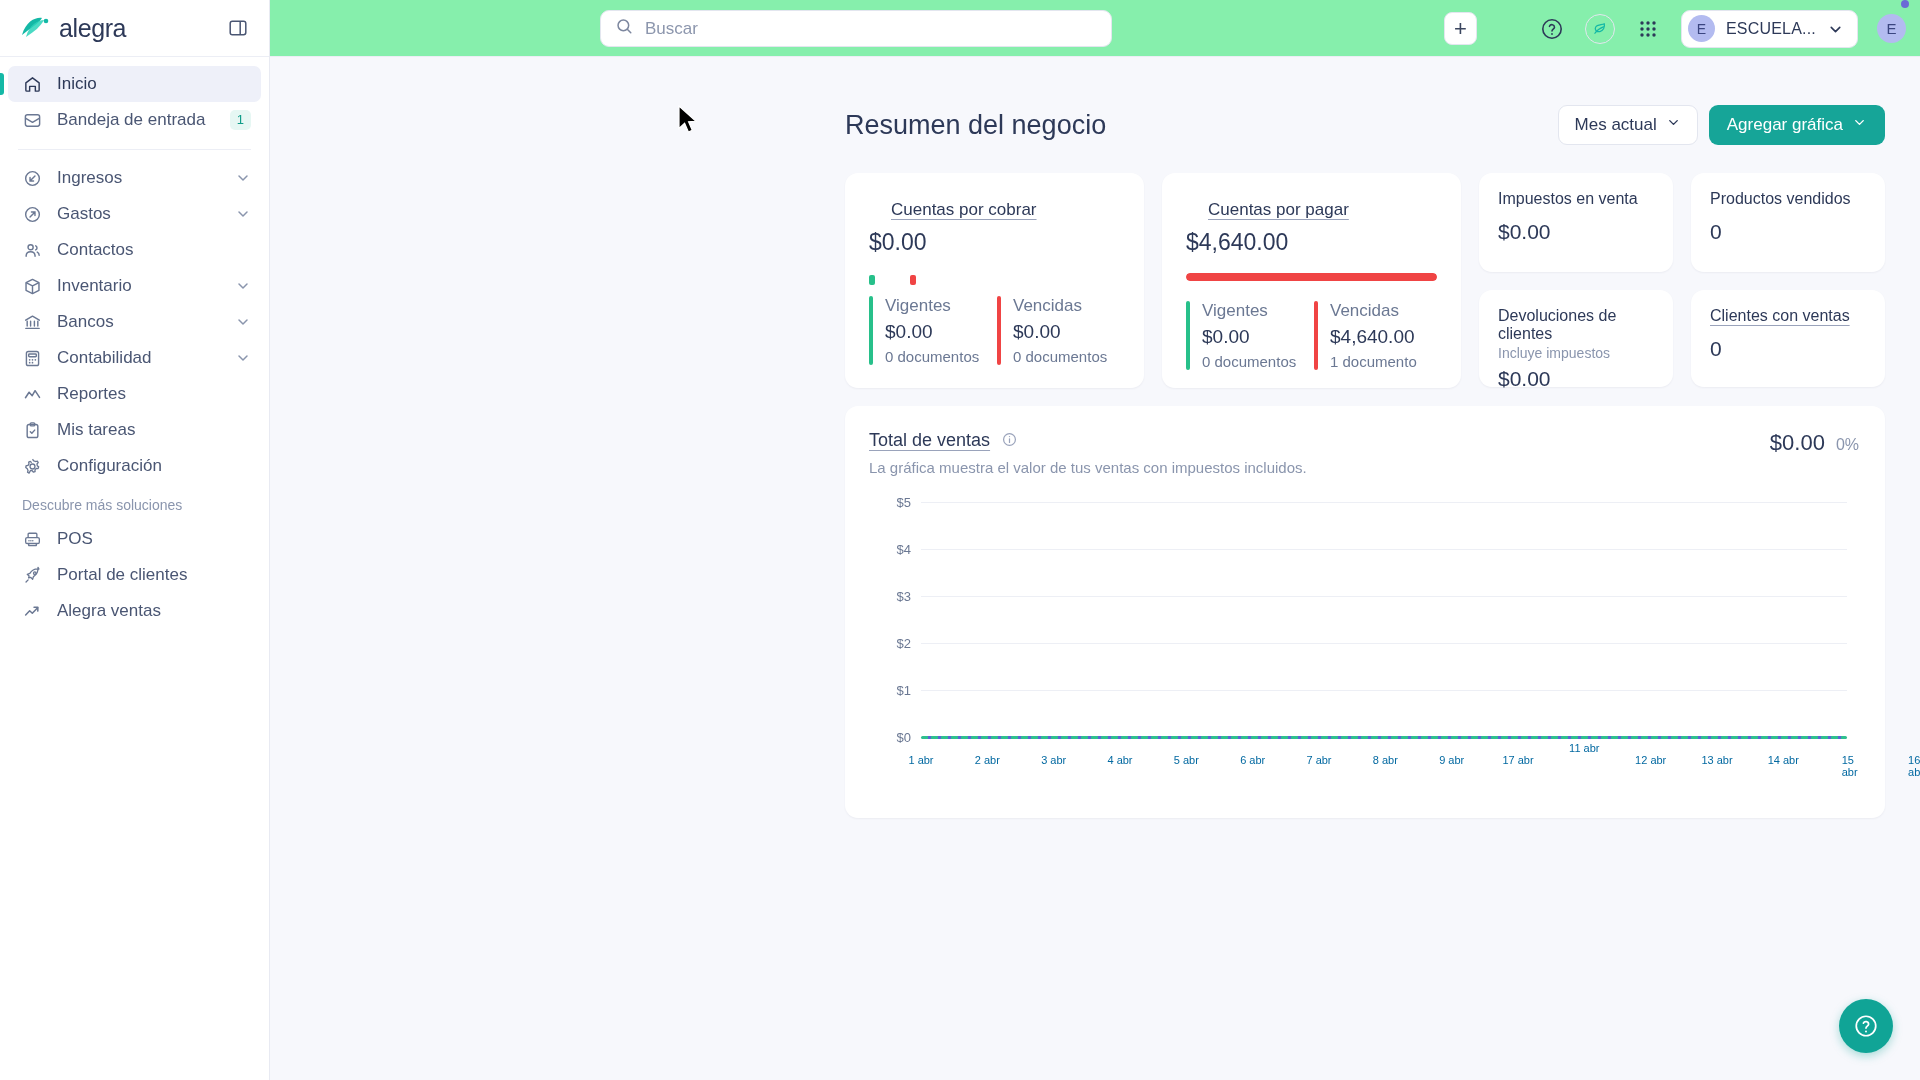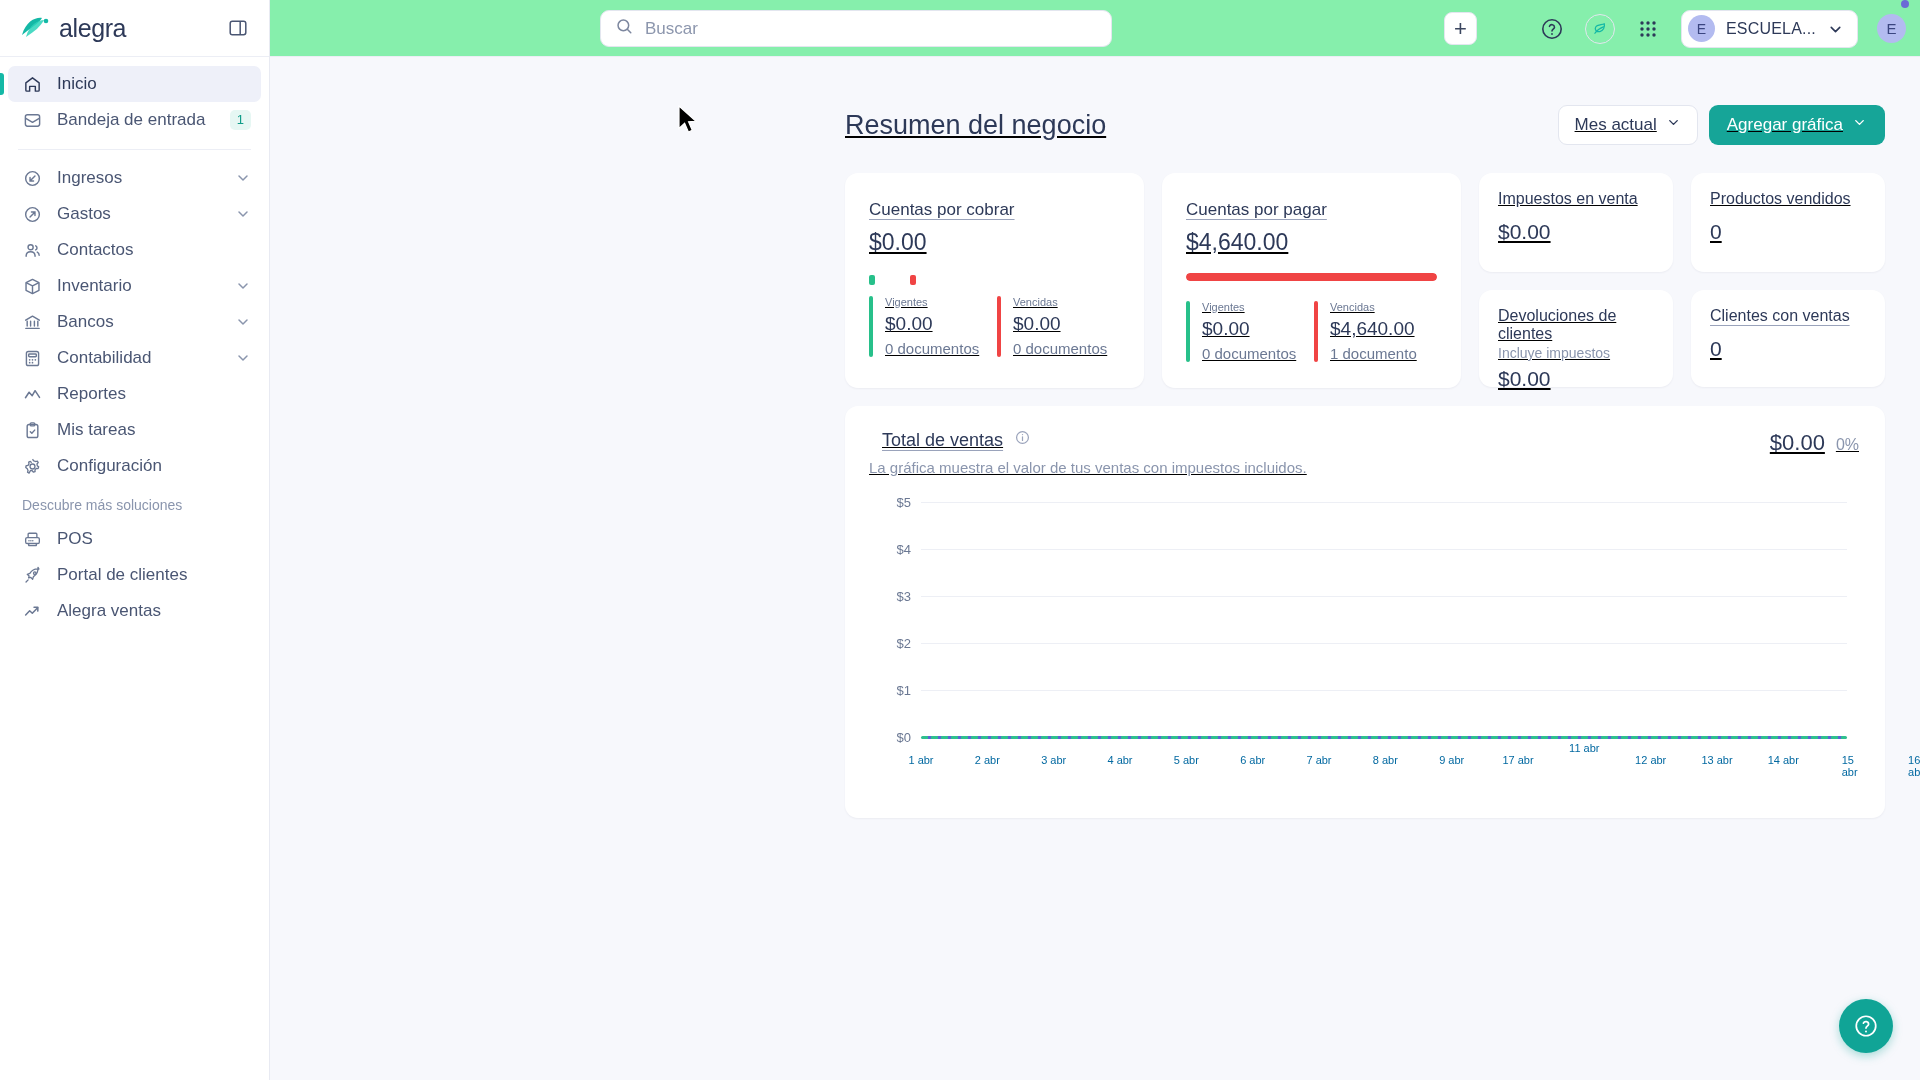--- a/index.html
+++ b/index.html
@@ -106,71 +106,71 @@
     width: 29px; height: 29px; border-radius: 50%; background: #b3bbf0;
     color: #3a4580; font-size: 15px; display:flex; align-items:center; justify-content:center;
     position: relative; cursor: pointer;
   }
   .notif-dot {
     position: absolute; top: -14px; right: -3px; width: 8px; height: 8px;
     border-radius: 50%; background: #6b6bd6;
   }
 
   .content { flex: 1 1 auto; overflow: hidden; padding: 48px 0 0 0; }
-  .content-inner { width: 1040px; margin-left: 575px; text-decoration: underline; }
+  .content-inner { width: 1040px; margin-left: 575px; }
 
   .page-head { display:flex; align-items:center; justify-content: space-between; margin-bottom: 28px; }
   .page-title { font-size: 27px; color: #2d3958; font-weight: 400; }
   .head-actions { display:flex; align-items:center; gap: 11px; }
   .btn-outline {
     height: 40px; padding: 0 16px; border: 1px solid #e3e6ef; border-radius: 9px;
     background:#fff; color:#2d3958; font-size: 17px; display:flex; align-items:center; gap:9px; cursor:pointer;
   }
   .btn-primary {
     height: 40px; padding: 0 18px; border-radius: 9px; border: none;
     background:#16a598; color:#fff; font-size: 17px; display:flex; align-items:center; gap:9px; cursor:pointer;
   }
 
   .cards-row { display: flex; gap: 18px; align-items: flex-start; }
   .card {
     background:#fff; border-radius: 13px; box-shadow: 0 1px 2px rgba(45,57,88,.06);
   }
   .card-big { width: 301px; height: 215px; padding: 27px 24px 0 24px; }
   .card-title {
     font-size: 17px; color: #2d3958; text-decoration: underline;
-    text-underline-offset: 4px; text-decoration-color:#9aa3bb; cursor:pointer; display:inline-block;
+    text-underline-offset: 4px; text-decoration-color:#9aa3bb; cursor:pointer; display:inline-block;margin-left:22px;
   }
   .card-amount { font-size: 23px; color: #2d3958; margin-top: 9px; font-weight: 400; }
   .bar-track { margin-top: 17px; height: 8px; border-radius: 4px; display:flex; gap:0; overflow:hidden; }
   .dots-row { margin-top: 19px; display:flex; }
   .dot { width: 6px; height: 10px; border-radius: 2px; }
   .split { display: flex; margin-top: 11px; }
   .split-col { display:flex; gap: 12px; }
   .split-rule { width: 4px; border-radius: 3px; flex: 0 0 4px; }
-  .sp-label { font-size: 11px; color: #6b7893; }
+  .sp-label { font-size: 17px; color: #6b7893; }
   .sp-amount { font-size: 19px; color: #2d3958; margin-top: 5px; }
   .sp-docs { font-size: 15px; color: #6b7893; margin-top: 5px; }
 
   .small-col { display:flex; flex-direction: column; gap: 18px; }
   .small-row { display:flex; gap: 18px; }
   .card-small { width: 194px; height: 99px; padding: 17px 19px; }
   .cs-title { font-size: 16px; color: #2d3958; }
   .cs-title.underlined { text-decoration: underline; text-underline-offset: 4px; text-decoration-color:#9aa3bb; cursor:pointer; display:inline-block;}
   .cs-sub { font-size: 14px; color: #8a95ad; margin-top: 2px; }
   .cs-value { font-size: 21px; color: #2d3958; margin-top: 12px; }
   .card-small.tall { height: 97px; }
 
   
   .chart-card {
     margin-top: 18px; width: 1040px; height: 412px;
     background: #fff; border-radius: 13px; box-shadow: 0 1px 2px rgba(45,57,88,.06);
     padding: 24px 26px 0 24px; position: relative;
   }
   .chart-head { display:flex; justify-content: space-between; align-items:flex-start; }
-  .chart-title-row { display:flex; align-items:flex-start; gap:12px;margin-left:13px; }
+  .chart-title-row { display:flex; align-items:flex-end; gap:12px; }
   .chart-title {
     font-size: 18px; color: #2d3958; text-decoration: underline;
     text-underline-offset: 4px; text-decoration-color:#9aa3bb; cursor:pointer;
   }
   .chart-sub { font-size: 15px; color: #8a95ad; margin-top: 8px; }
   .chart-total { font-size: 22px; color:#2d3958; }
   .chart-pct { font-size: 16px; color:#8a95ad; }
   .chart-area { position: relative; margin-top: 26px; height: 262px; }
   .grid-row { position: absolute; left: 52px; right: 12px; height: 1px; background: #edeff5; }
   .y-lab { position: absolute; left: 0; width: 42px; text-align: right; font-size: 13px; color:#6b7893; transform: translateY(-7px); }

